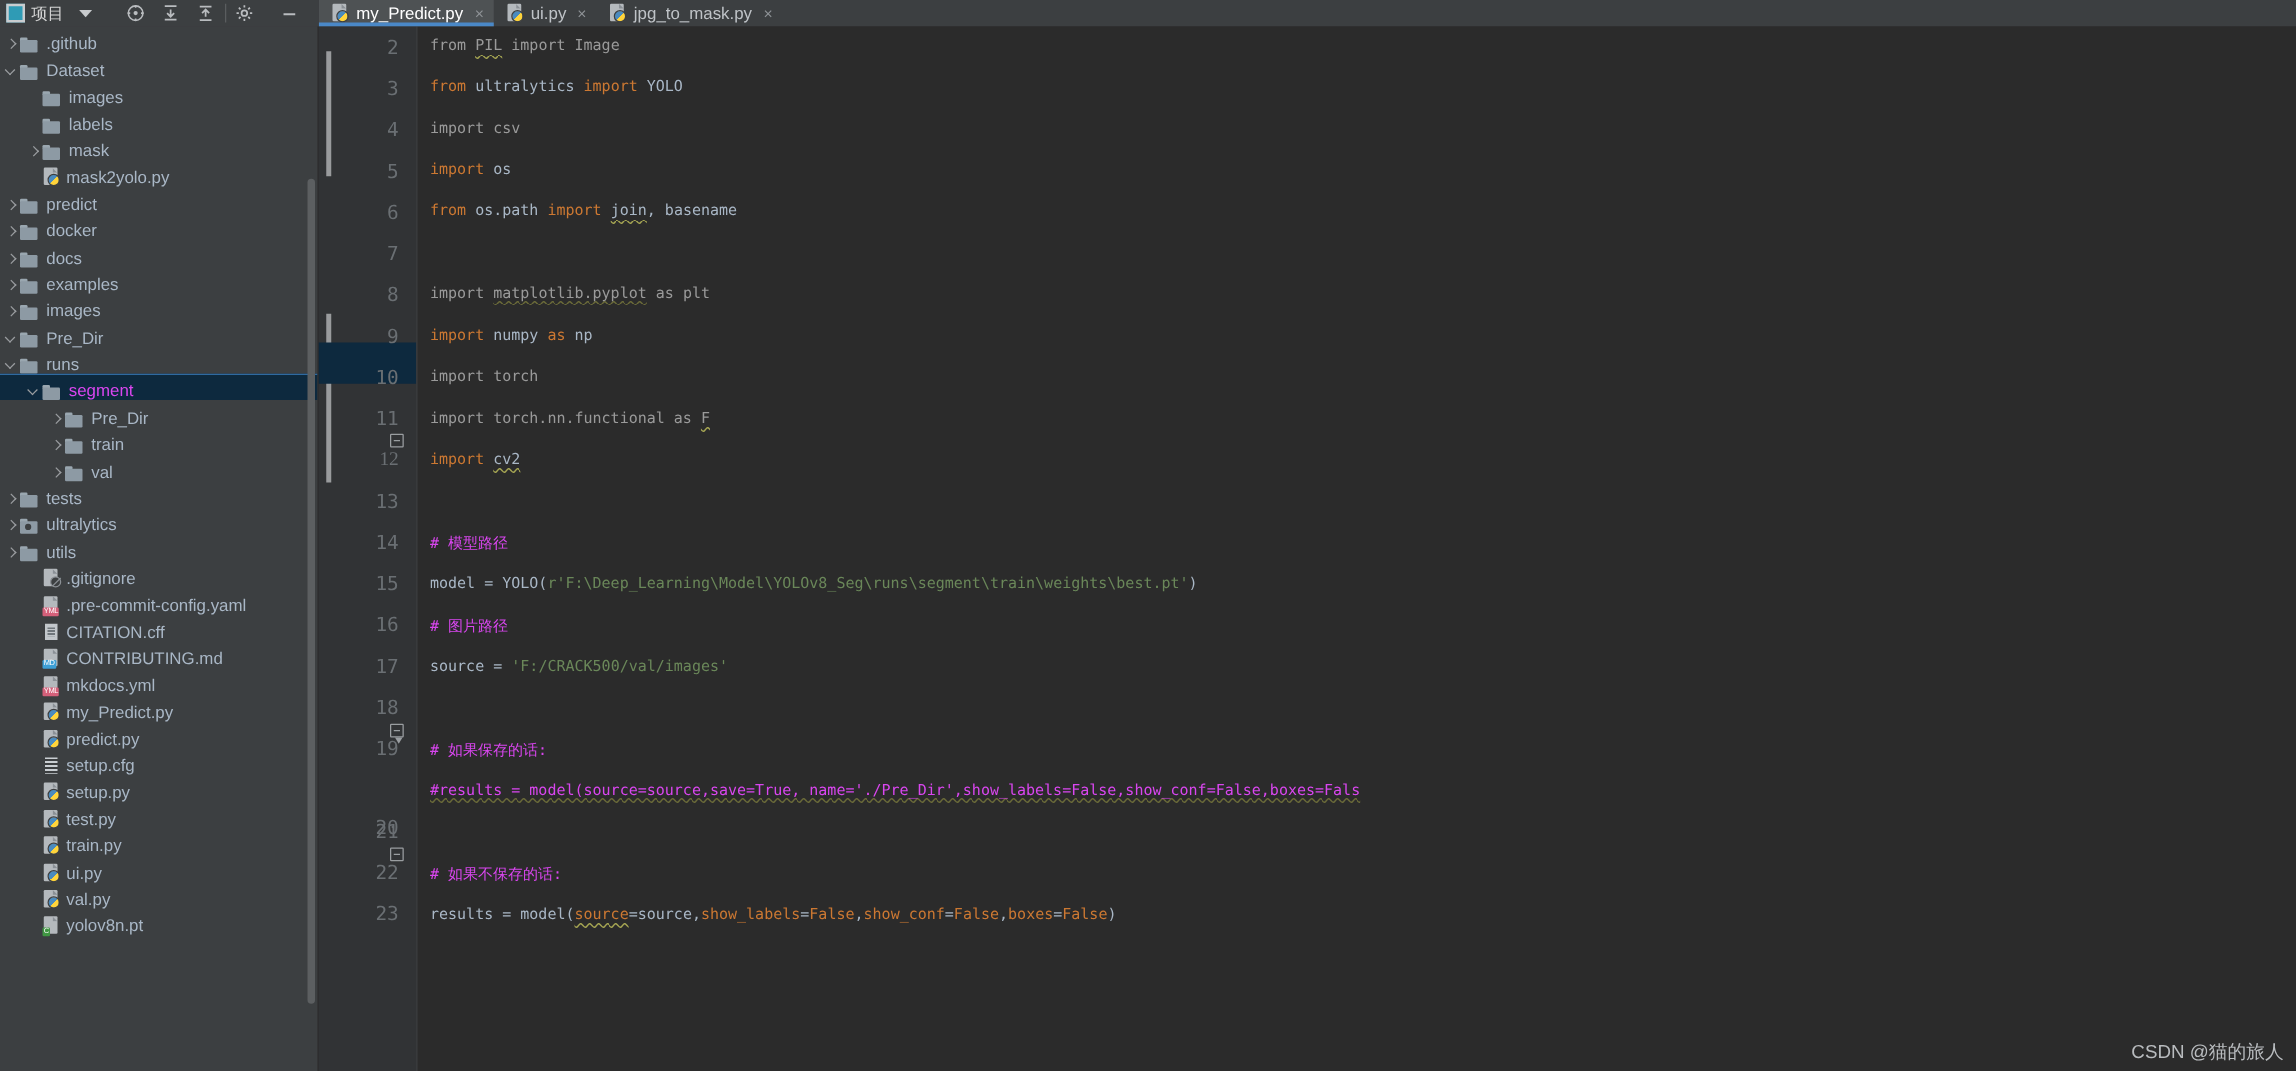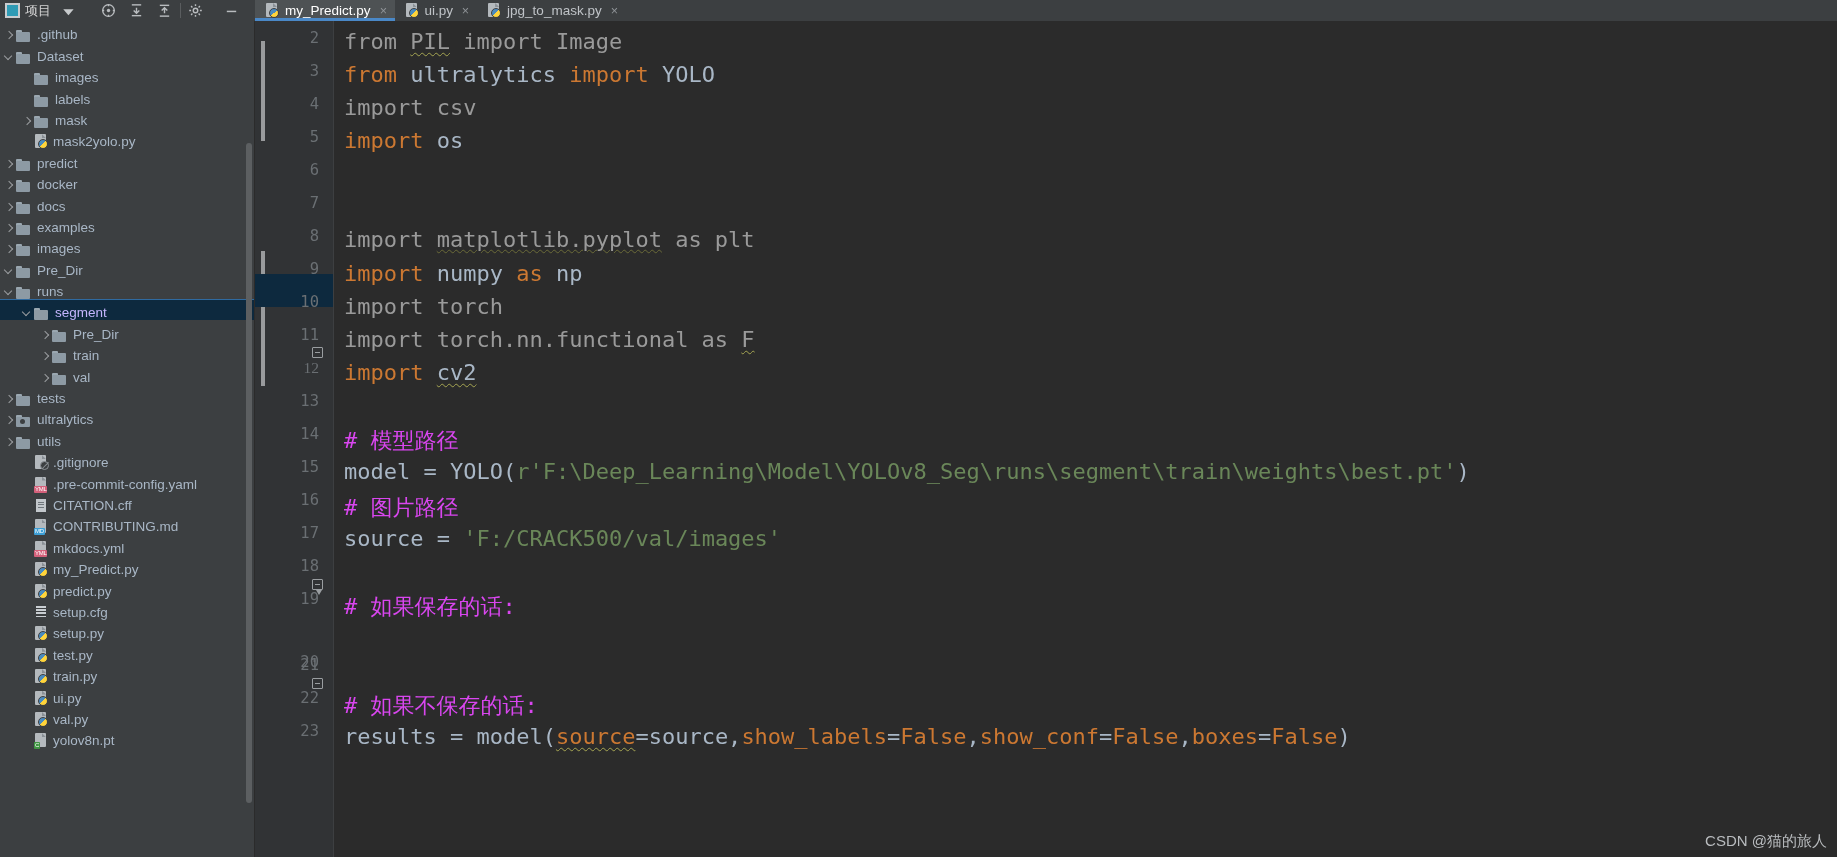--- a/index.html
+++ b/index.html
@@ -224,21 +224,21 @@
     content:"";
     position:absolute;
     left:2px; top:3px;
     width:6px; height:7px;
     background:
       repeating-linear-gradient(to bottom,
         #6f767b 0 1px, transparent 1px 2.4px);
   }
 
   .tname { color: #a9b7c6; }
-  .tree-row.selected .tname { color: #c4b5fd; }
+  .tree-row.selected .tname { color: #d946ef; }
 
   
   .tree-scroll {
     position: absolute;
     right: 2px;
     top: 122px;
     width: 6px;
     height: 660px;
     background: #5c5f61;
     border-radius: 3px;
@@ -346,21 +346,21 @@
     left: 78px; top: 21px;
     right: 0; bottom: 0;
     overflow: hidden;
     border-left: 1px solid #3d3f41;
   }
   .cline {
     position: absolute;
     left: 10px;
     white-space: pre;
     font-family: "DejaVu Sans Mono", monospace;
-    font-size: 22px;
+    font-size: 12px;
     letter-spacing: 0px;
     color: #a9b7c6;
   }
   .kw   { color: #cc7832; }
   .id   { color: #a9b7c6; }
   .str  { color: #6a8759; }
   .cmt  { color: #d946ef; }
   .dim  { color: #9a9a9a; }
 
   
@@ -772,20 +772,21 @@
     <div class="code-area">
 
       <div class="cline" style="top:8px"><span class="dim">from </span><span class="dim sq">PIL</span><span class="dim"> import Image</span></div>
 
       <div class="cline" style="top:41px"><span class="kw">from</span><span class="id"> ultralytics </span><span class="kw">import</span><span class="id"> YOLO</span></div>
 
       <div class="cline" style="top:74px"><span class="dim">import csv</span></div>
 
       <div class="cline" style="top:107px"><span class="kw">import</span><span class="id"> os</span></div>
 
+      <div class="cline" style="top:140px"><span class="kw">from</span><span class="id"> os.path </span><span class="kw">import</span><span class="id"> </span><span class="id sq">join</span><span class="id">, basename</span></div>
 
 
       <div class="cline" style="top:206px"><span class="dim">import </span><span class="dim sqg">matplotlib.pyplot</span><span class="dim"> as plt</span></div>
 
       <div class="cline" style="top:240px"><span class="kw">import</span><span class="id"> numpy </span><span class="kw">as</span><span class="id"> np</span></div>
 
       <div class="cline" style="top:273px"><span class="dim">import torch</span></div>
 
       <div class="cline" style="top:306px"><span class="dim">import torch.nn.functional as </span><span class="dim sq">F</span></div>
 
@@ -798,20 +799,21 @@
       <div class="cline" style="top:438px"><span class="id">model = YOLO(</span><span class="str">r'F:\Deep_Learning\Model\YOLOv8_Seg\runs\segment\train\weights\best.pt'</span><span class="id">)</span></div>
 
       <div class="cline" style="top:472px"><span class="cmt">#&nbsp;图片路径</span></div>
 
       <div class="cline" style="top:505px"><span class="id">source = </span><span class="str">'F:/CRACK500/val/images'</span></div>
 
       <div class="cline" style="top:538px"></div>
 
       <div class="cline" style="top:571px"><span class="cmt">#&nbsp;如果保存的话:</span></div>
 
+      <div class="cline" style="top:604px"><span class="cmt sqg">#results = model(source=source,save=True, name='./Pre_Dir',show_labels=False,show_conf=False,boxes=Fals</span></div>
 
       <div class="cline" style="top:637px"></div>
 
       <div class="cline" style="top:670px"><span class="cmt">#&nbsp;如果不保存的话:</span></div>
 
       <div class="cline" style="top:703px"><span class="id">results = model(</span><span class="kw sq">source</span><span class="id">=source,</span><span class="kw">show_labels</span><span class="id">=</span><span class="kw">False</span><span class="id">,</span><span class="kw">show_conf</span><span class="id">=</span><span class="kw">False</span><span class="id">,</span><span class="kw">boxes</span><span class="id">=</span><span class="kw">False</span><span class="id">)</span></div>
 
     </div>
   </div>
 

